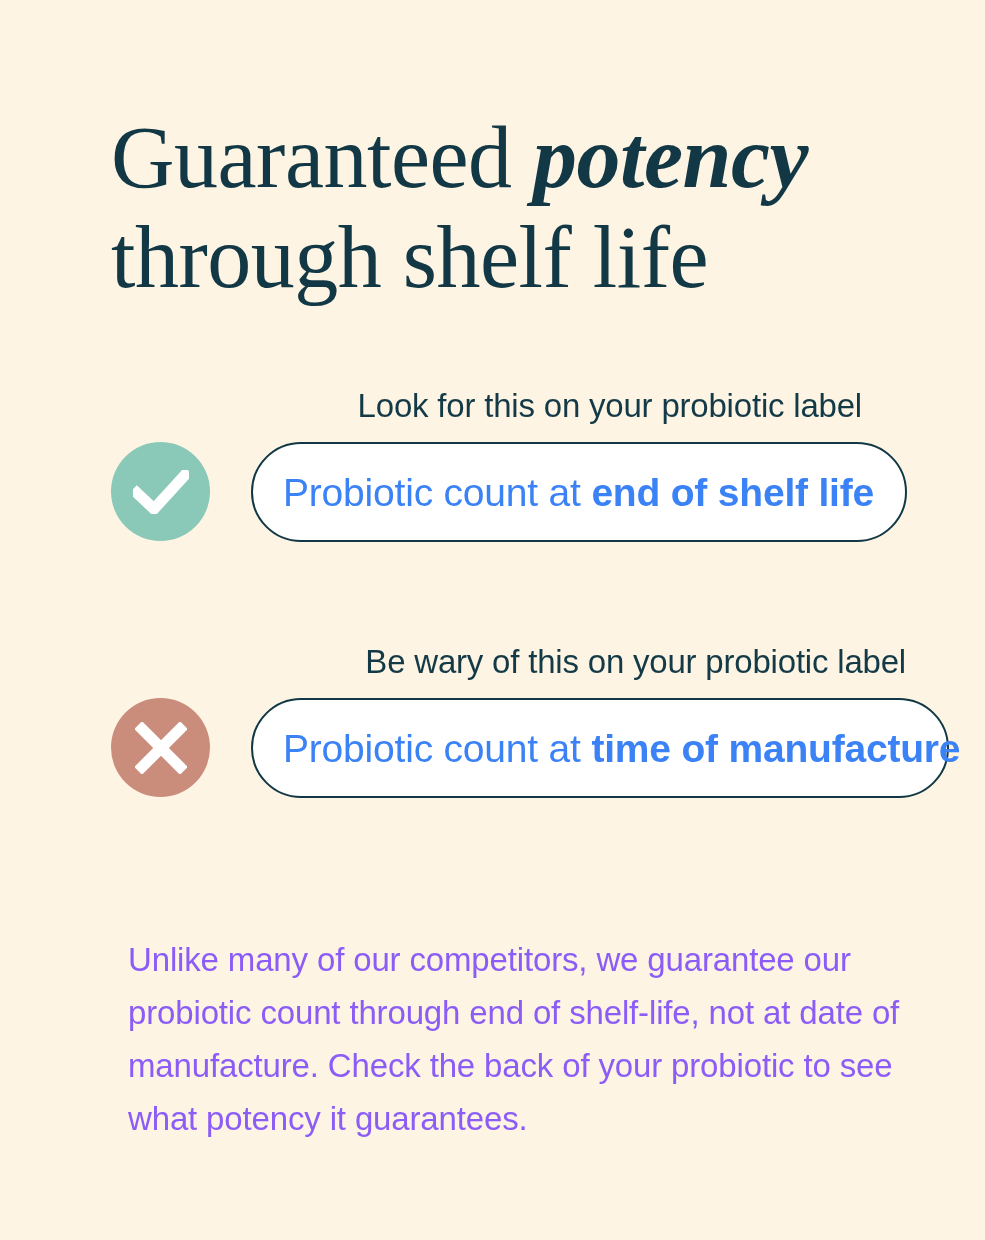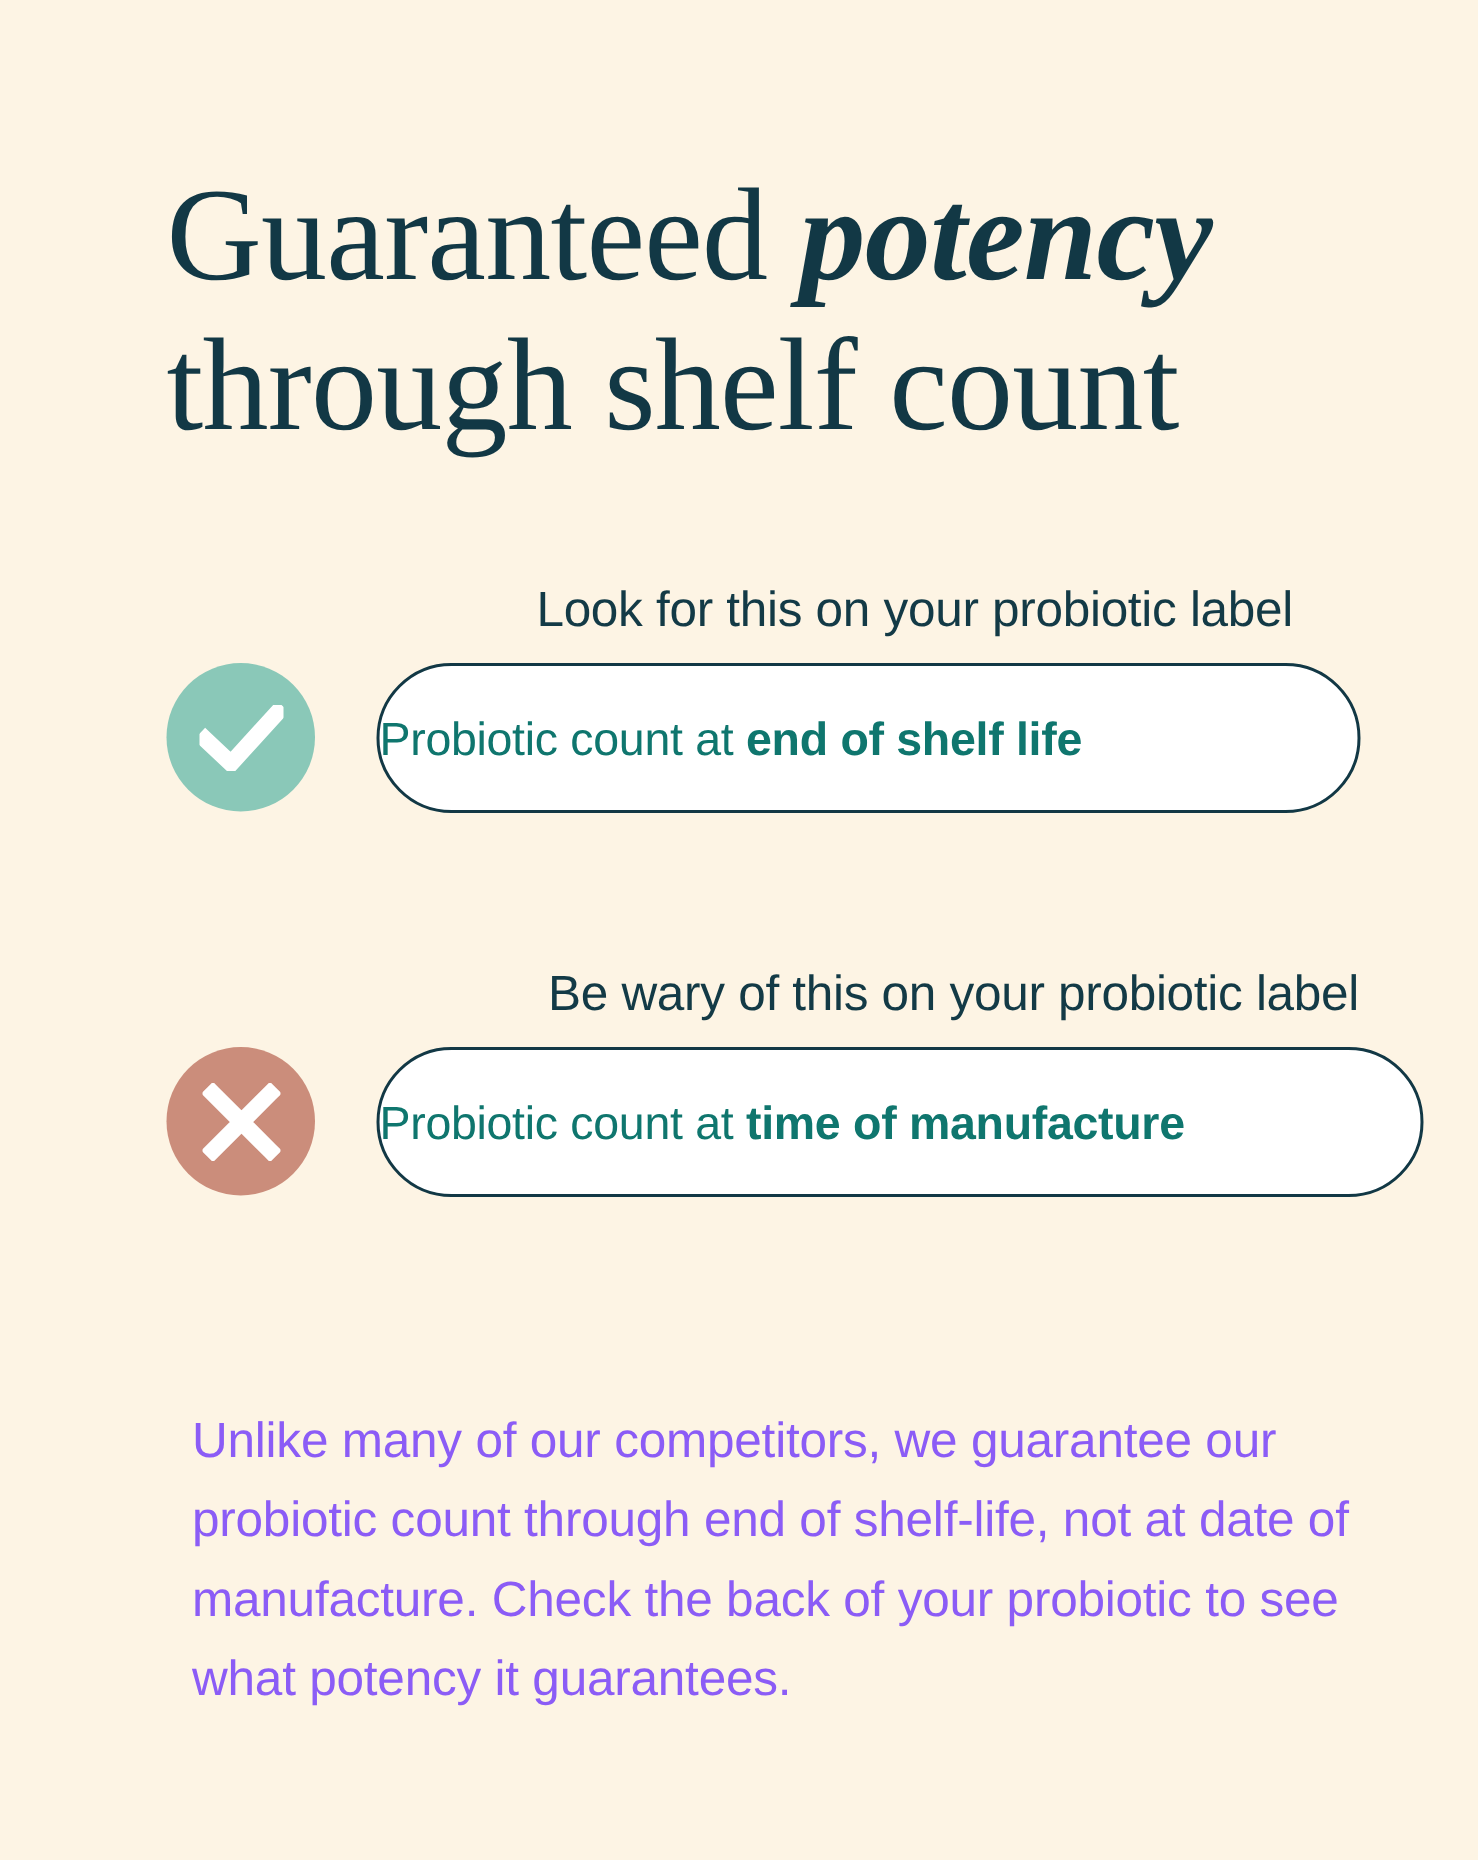--- a/index.html
+++ b/index.html
@@ -108,26 +108,27 @@
   }
   .pill-good {
     left: 222px;
     width: 656px;
   }
   .pill-bad {
     left: 222px;
     width: 698px;
   }
   .pill-text {
-    font-size: 31px;
+    font-size: 39px;
     line-height: 1;
     letter-spacing: -0.2px;
-    color: #0f766e;
+    color: #3b82f6;
     font-weight: 400;
     white-space: nowrap;
+    padding-left: 30px;
   }
   .pill-text .strong { font-weight: 700; }
 
   
   .body-copy {
     position: absolute;
     left: 99px;
     top: 933px;
     width: 800px;
     margin: 0;
@@ -137,21 +138,21 @@
     letter-spacing: -0.15px;
   }
 </style>
 </head>
 <body>
 
 <div class="page">
 
   <h1 class="headline">
     <span>Guaranteed </span><span class="emph">potency</span>
-    <span class="line2">through shelf count</span>
+    <span class="line2">through shelf life</span>
   </h1>
 
   <div class="row row-good">
     <p class="row-caption">Look for this on your probiotic label</p>
     <div class="row-body">
 
       <div class="badge badge-good">
         <span>
           <svg width="56" height="44" viewBox="0 0 56 44" aria-hidden="true">
             <path d="M4 23 L21 39 L52 5" fill="none" stroke="#ffffff" stroke-width="11" stroke-linecap="square" stroke-linejoin="miter"></path>

